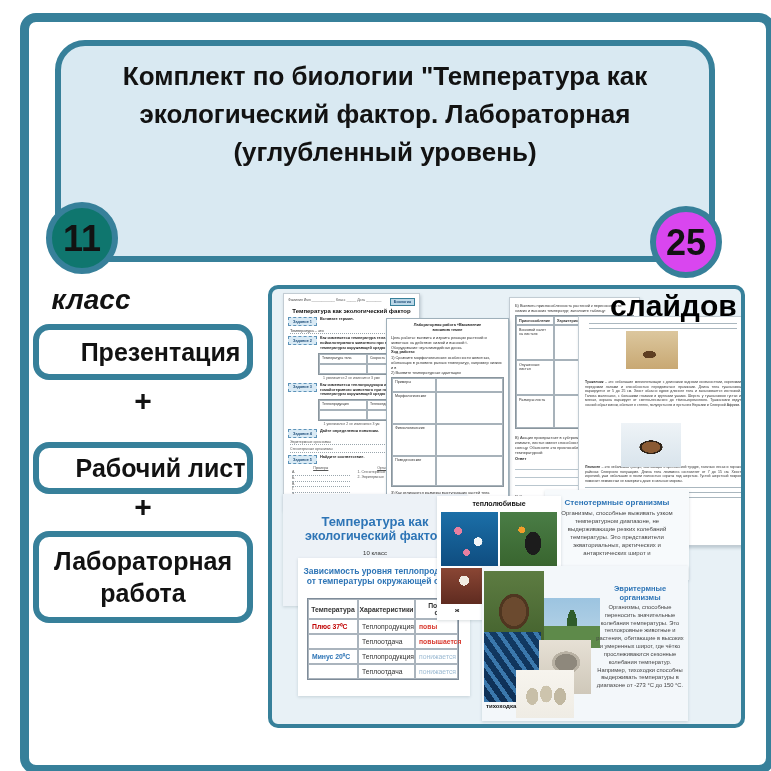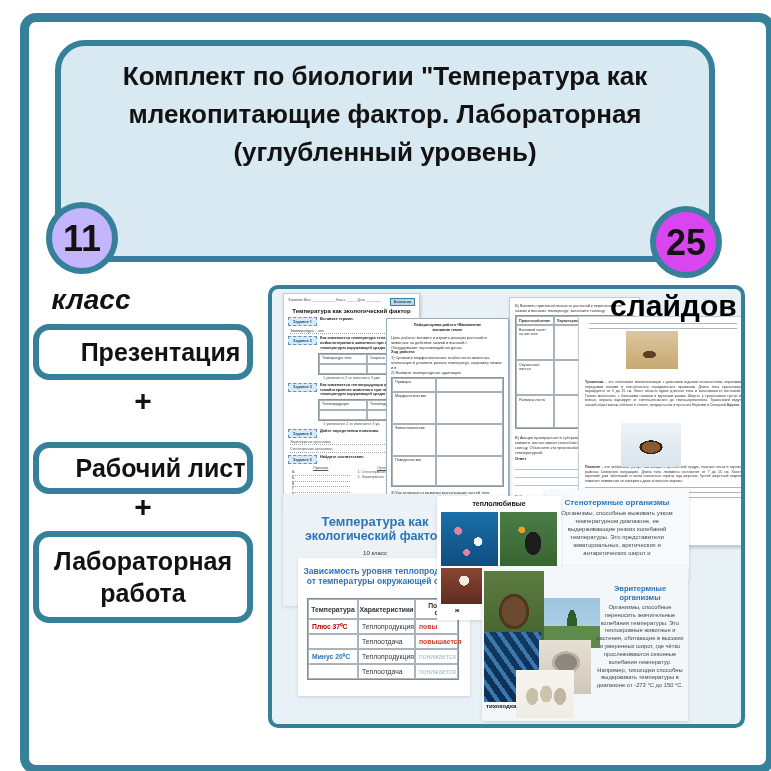--- a/index.html
+++ b/index.html
@@ -4,21 +4,21 @@
 <style>
   html,body { margin:0; padding:0; background:#fff; }
   body { font-family:"Liberation Sans", sans-serif; }
   #page { position:relative; width:771px; height:771px; background:#fff; overflow:hidden; }
   .abs { position:absolute; }
 
   
   .outer-frame { left:20px; top:13px; width:737px; height:743px; border:9px solid #37809A; border-radius:16px; background:#fff; }
   .title-box { left:55px; top:40px; width:660px; height:222px; background:#D9E9F2; border:6px solid #37809A; border-radius:30px; box-sizing:border-box; overflow:hidden; text-align:center; padding-top:11px; }
   .title-line { font-size:26px; font-weight:bold; color:#121212; line-height:38px; white-space:nowrap; }
-  .circle { width:72px; height:72px; border:6px solid #37809A; border-radius:50%; background:#c4b5fd; box-sizing:border-box; text-align:center; line-height:62px; font-size:36px; font-weight:bold; color:#121212; z-index:6; }
+  .circle { width:72px; height:72px; border:6px solid #37809A; border-radius:50%; background:#0f766e; box-sizing:border-box; text-align:center; line-height:62px; font-size:36px; font-weight:bold; color:#121212; z-index:6; }
   .side-label { font-size:28px; font-weight:bold; color:#121212;font-style:italic; }
   .bundle-box { left:33px; width:220px; background:#fff; border:6px solid #37809A; border-radius:16px; box-sizing:border-box; text-align:center; font-weight:bold; color:#121212; font-size:25px; display:flex; align-items:center; justify-content:center; line-height:32px;padding-left:35px; }
   .plus { left:33px; width:220px; text-align:center; font-size:30px; font-weight:bold; color:#121212; }
 
   
   .panel { left:268px; top:285px; width:477px; height:443px; border:4px solid #37809A; border-radius:10px; background:#E8F1F6; box-sizing:border-box; overflow:hidden; }
   .slides-word { left:338px; top:0px; font-size:30px; font-weight:bold; color:#000; z-index:60; }
 
   .doc { background:#fff; border:1px solid #c2ccd3; box-shadow:1px 2px 3px rgba(60,80,95,.25); box-sizing:border-box; }
   .slidecard { box-shadow:0 1px 3px rgba(60,80,95,.2); box-sizing:border-box; }
@@ -52,21 +52,21 @@
 </style>
 </head>
 <body>
 
 <div id="page">
 
   <div class="abs outer-frame"></div>
 
   <div class="abs title-box">
     <div class="title-line">Комплект по биологии "Температура как</div>
-    <div class="title-line">млекопитающие фактор. Лабораторная</div>
+    <div class="title-line">экологический фактор. Лабораторная</div>
     <div class="title-line">(углубленный уровень)</div>
   </div>
 
   <div class="abs circle" style="left:46px; top:202px;">11</div>
   <div class="abs side-label" style="left:36px; top:284px; width:110px; text-align:center;">класс</div>
 
   <div class="abs circle" style="left:650px; top:206px; background:#d946ef;">25</div>
 
   <div class="abs bundle-box" style="top:324px; height:56px;">Презентация</div>
   <div class="abs plus" style="top:384px;">+</div>

